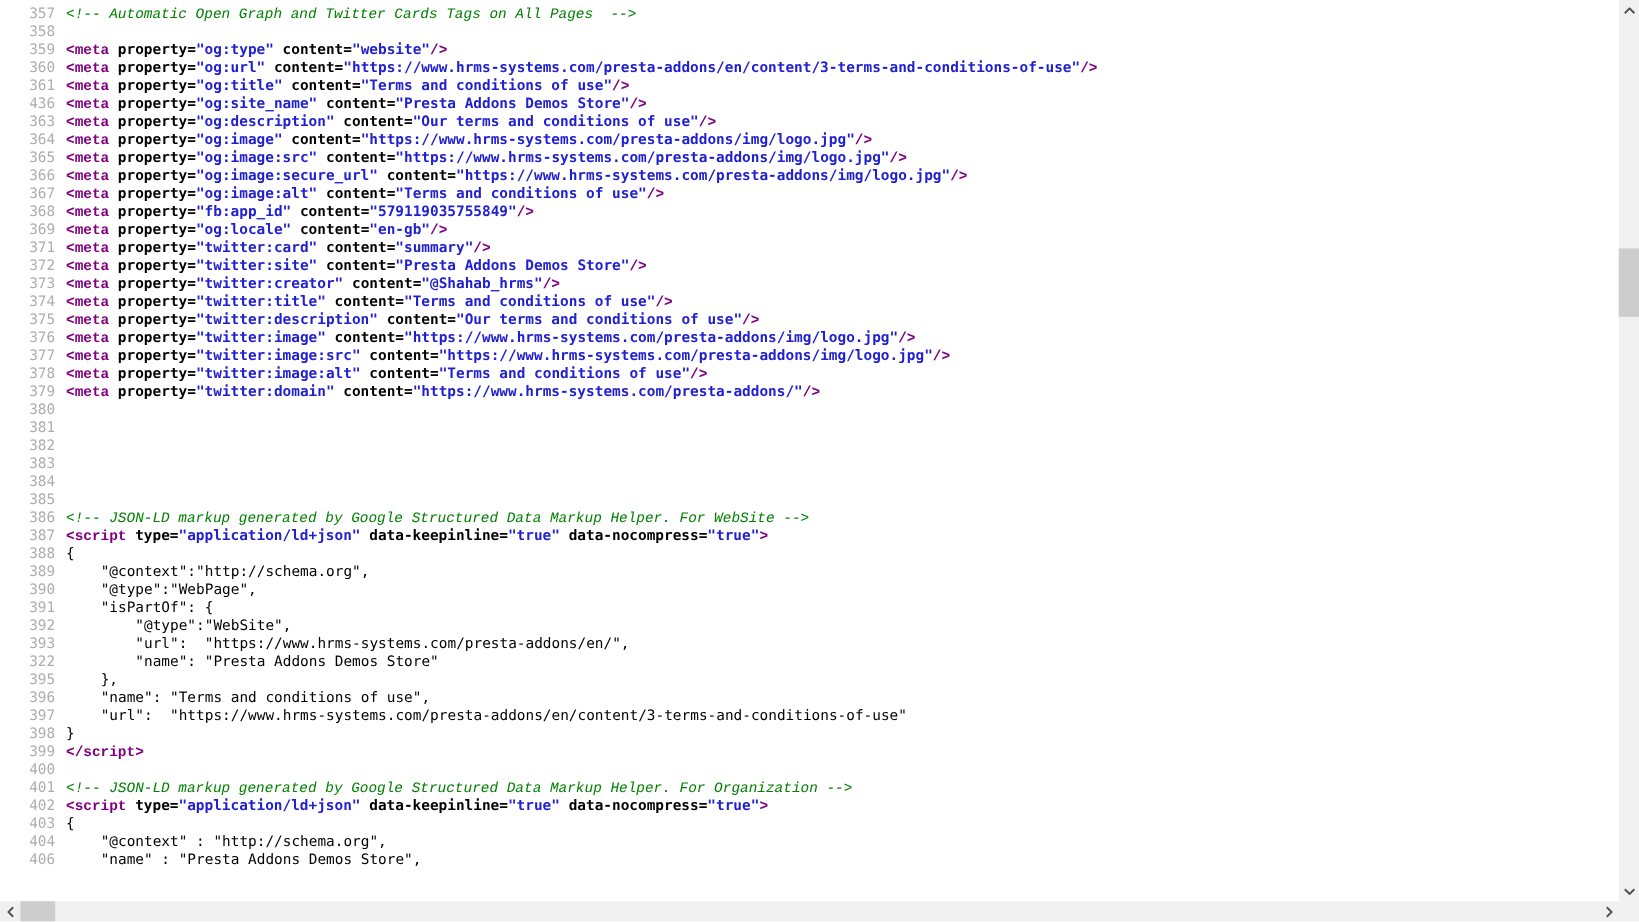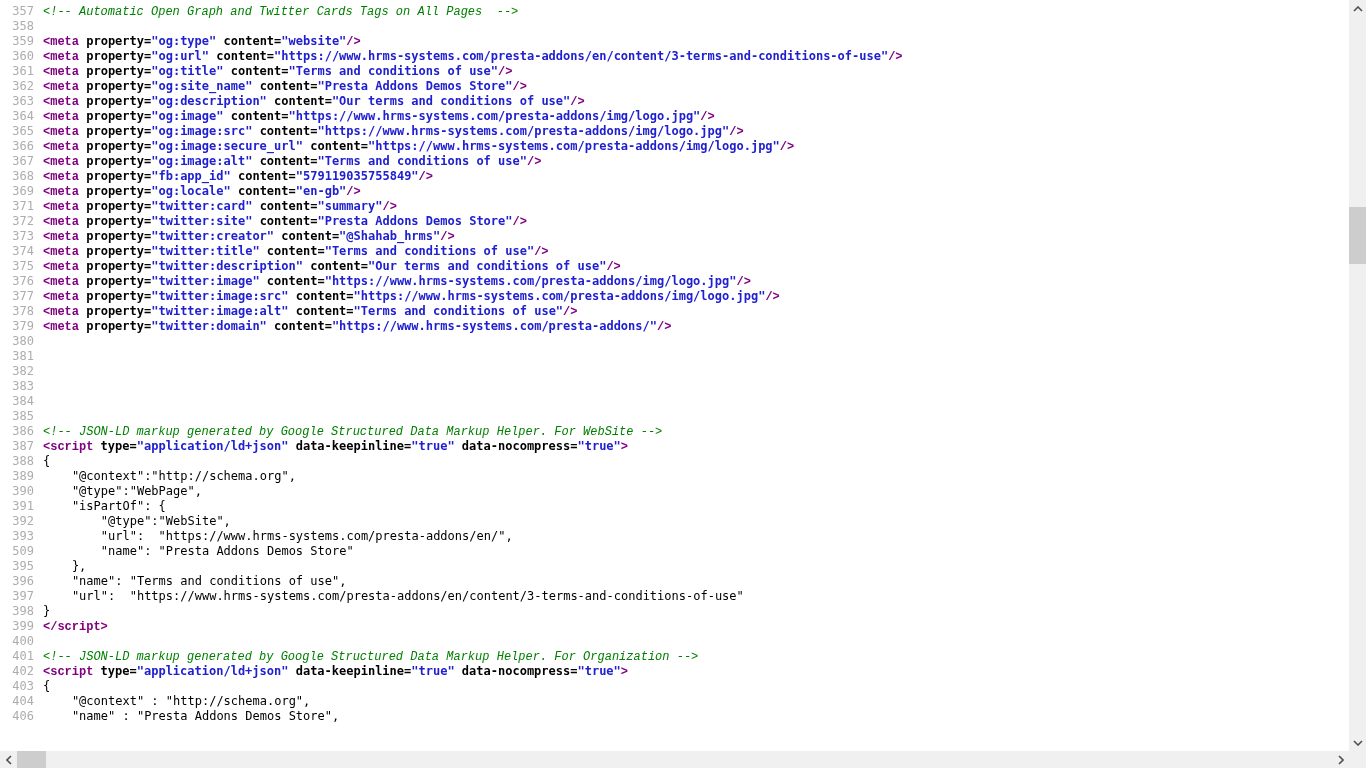--- a/index.html
+++ b/index.html
@@ -13,21 +13,21 @@
   .viewport {
     position: relative;
     width: 1366px;
     height: 768px;
     background: #fff;
     font-family: "DejaVu Sans Mono", monospace;
   }
   .code-area {
     position: absolute;
     top: 0;
-    left: 0;
+    left: 12px;
     width: 1349px;
     height: 751px;
     overflow: hidden;
     padding-top: 4px;
     box-sizing: border-box;
   }
   .line {
     display: flex;
     height: 15px;
     line-height: 15px;
@@ -94,21 +94,21 @@
 
 <div class="viewport">
 
   <div class="code-area">
     <div>
         <div class="line"><span class="ln">357</span><span class="code"><span class="tk-c">&lt;!-- Automatic Open Graph and Twitter Cards Tags on All Pages  --&gt;</span></span></div>
         <div class="line"><span class="ln">358</span><span class="code"></span></div>
         <div class="line"><span class="ln">359</span><span class="code"><span class="tk-t">&lt;meta </span><span class="tk-a">property=</span><span class="tk-v">"og:type"</span><span class="tk-a"> content=</span><span class="tk-v">"website"</span><span class="tk-t">/&gt;</span></span></div>
         <div class="line"><span class="ln">360</span><span class="code"><span class="tk-t">&lt;meta </span><span class="tk-a">property=</span><span class="tk-v">"og:url"</span><span class="tk-a"> content=</span><span class="tk-v">"https://www.hrms-systems.com/presta-addons/en/content/3-terms-and-conditions-of-use"</span><span class="tk-t">/&gt;</span></span></div>
         <div class="line"><span class="ln">361</span><span class="code"><span class="tk-t">&lt;meta </span><span class="tk-a">property=</span><span class="tk-v">"og:title"</span><span class="tk-a"> content=</span><span class="tk-v">"Terms and conditions of use"</span><span class="tk-t">/&gt;</span></span></div>
-        <div class="line"><span class="ln">362</span><span class="code"><span class="tk-t">&lt;meta </span><span class="tk-a">property=</span><span class="tk-v">"og:site_name"</span><span class="tk-a"> content=</span><span class="tk-v">"Presta Addons Demos Store"</span><span class="tk-t">/&gt;</span></span></div>
+        <div class="line"><span class="ln">436</span><span class="code"><span class="tk-t">&lt;meta </span><span class="tk-a">property=</span><span class="tk-v">"og:site_name"</span><span class="tk-a"> content=</span><span class="tk-v">"Presta Addons Demos Store"</span><span class="tk-t">/&gt;</span></span></div>
         <div class="line"><span class="ln">363</span><span class="code"><span class="tk-t">&lt;meta </span><span class="tk-a">property=</span><span class="tk-v">"og:description"</span><span class="tk-a"> content=</span><span class="tk-v">"Our terms and conditions of use"</span><span class="tk-t">/&gt;</span></span></div>
         <div class="line"><span class="ln">364</span><span class="code"><span class="tk-t">&lt;meta </span><span class="tk-a">property=</span><span class="tk-v">"og:image"</span><span class="tk-a"> content=</span><span class="tk-v">"https://www.hrms-systems.com/presta-addons/img/logo.jpg"</span><span class="tk-t">/&gt;</span></span></div>
         <div class="line"><span class="ln">365</span><span class="code"><span class="tk-t">&lt;meta </span><span class="tk-a">property=</span><span class="tk-v">"og:image:src"</span><span class="tk-a"> content=</span><span class="tk-v">"https://www.hrms-systems.com/presta-addons/img/logo.jpg"</span><span class="tk-t">/&gt;</span></span></div>
         <div class="line"><span class="ln">366</span><span class="code"><span class="tk-t">&lt;meta </span><span class="tk-a">property=</span><span class="tk-v">"og:image:secure_url"</span><span class="tk-a"> content=</span><span class="tk-v">"https://www.hrms-systems.com/presta-addons/img/logo.jpg"</span><span class="tk-t">/&gt;</span></span></div>
         <div class="line"><span class="ln">367</span><span class="code"><span class="tk-t">&lt;meta </span><span class="tk-a">property=</span><span class="tk-v">"og:image:alt"</span><span class="tk-a"> content=</span><span class="tk-v">"Terms and conditions of use"</span><span class="tk-t">/&gt;</span></span></div>
         <div class="line"><span class="ln">368</span><span class="code"><span class="tk-t">&lt;meta </span><span class="tk-a">property=</span><span class="tk-v">"fb:app_id"</span><span class="tk-a"> content=</span><span class="tk-v">"579119035755849"</span><span class="tk-t">/&gt;</span></span></div>
         <div class="line"><span class="ln">369</span><span class="code"><span class="tk-t">&lt;meta </span><span class="tk-a">property=</span><span class="tk-v">"og:locale"</span><span class="tk-a"> content=</span><span class="tk-v">"en-gb"</span><span class="tk-t">/&gt;</span></span></div>
         <div class="line"><span class="ln">371</span><span class="code"><span class="tk-t">&lt;meta </span><span class="tk-a">property=</span><span class="tk-v">"twitter:card"</span><span class="tk-a"> content=</span><span class="tk-v">"summary"</span><span class="tk-t">/&gt;</span></span></div>
         <div class="line"><span class="ln">372</span><span class="code"><span class="tk-t">&lt;meta </span><span class="tk-a">property=</span><span class="tk-v">"twitter:site"</span><span class="tk-a"> content=</span><span class="tk-v">"Presta Addons Demos Store"</span><span class="tk-t">/&gt;</span></span></div>
         <div class="line"><span class="ln">373</span><span class="code"><span class="tk-t">&lt;meta </span><span class="tk-a">property=</span><span class="tk-v">"twitter:creator"</span><span class="tk-a"> content=</span><span class="tk-v">"@Shahab_hrms"</span><span class="tk-t">/&gt;</span></span></div>
@@ -125,21 +125,21 @@
         <div class="line"><span class="ln">384</span><span class="code"></span></div>
         <div class="line"><span class="ln">385</span><span class="code"></span></div>
         <div class="line"><span class="ln">386</span><span class="code"><span class="tk-c">&lt;!-- JSON-LD markup generated by Google Structured Data Markup Helper. For WebSite --&gt;</span></span></div>
         <div class="line"><span class="ln">387</span><span class="code"><span class="tk-t">&lt;script </span><span class="tk-a">type=</span><span class="tk-v">"application/ld+json"</span><span class="tk-a"> data-keepinline=</span><span class="tk-v">"true"</span><span class="tk-a"> data-nocompress=</span><span class="tk-v">"true"</span><span class="tk-t">&gt;</span></span></div>
         <div class="line"><span class="ln">388</span><span class="code"><span class="tk-p">{</span></span></div>
         <div class="line"><span class="ln">389</span><span class="code"><span class="tk-p">    "@context":"http://schema.org",</span></span></div>
         <div class="line"><span class="ln">390</span><span class="code"><span class="tk-p">    "@type":"WebPage",</span></span></div>
         <div class="line"><span class="ln">391</span><span class="code"><span class="tk-p">    "isPartOf": {</span></span></div>
         <div class="line"><span class="ln">392</span><span class="code"><span class="tk-p">        "@type":"WebSite",</span></span></div>
         <div class="line"><span class="ln">393</span><span class="code"><span class="tk-p">        "url":  "https://www.hrms-systems.com/presta-addons/en/",</span></span></div>
-        <div class="line"><span class="ln">509</span><span class="code"><span class="tk-p">        "name": "Presta Addons Demos Store"</span></span></div>
+        <div class="line"><span class="ln">322</span><span class="code"><span class="tk-p">        "name": "Presta Addons Demos Store"</span></span></div>
         <div class="line"><span class="ln">395</span><span class="code"><span class="tk-p">    },</span></span></div>
         <div class="line"><span class="ln">396</span><span class="code"><span class="tk-p">    "name": "Terms and conditions of use",</span></span></div>
         <div class="line"><span class="ln">397</span><span class="code"><span class="tk-p">    "url":  "https://www.hrms-systems.com/presta-addons/en/content/3-terms-and-conditions-of-use"</span></span></div>
         <div class="line"><span class="ln">398</span><span class="code"><span class="tk-p">}</span></span></div>
         <div class="line"><span class="ln">399</span><span class="code"><span class="tk-t">&lt;/script&gt;</span></span></div>
         <div class="line"><span class="ln">400</span><span class="code"></span></div>
         <div class="line"><span class="ln">401</span><span class="code"><span class="tk-c">&lt;!-- JSON-LD markup generated by Google Structured Data Markup Helper. For Organization --&gt;</span></span></div>
         <div class="line"><span class="ln">402</span><span class="code"><span class="tk-t">&lt;script </span><span class="tk-a">type=</span><span class="tk-v">"application/ld+json"</span><span class="tk-a"> data-keepinline=</span><span class="tk-v">"true"</span><span class="tk-a"> data-nocompress=</span><span class="tk-v">"true"</span><span class="tk-t">&gt;</span></span></div>
         <div class="line"><span class="ln">403</span><span class="code"><span class="tk-p">{</span></span></div>
         <div class="line"><span class="ln">404</span><span class="code"><span class="tk-p">    "@context" : "http://schema.org",</span></span></div>

